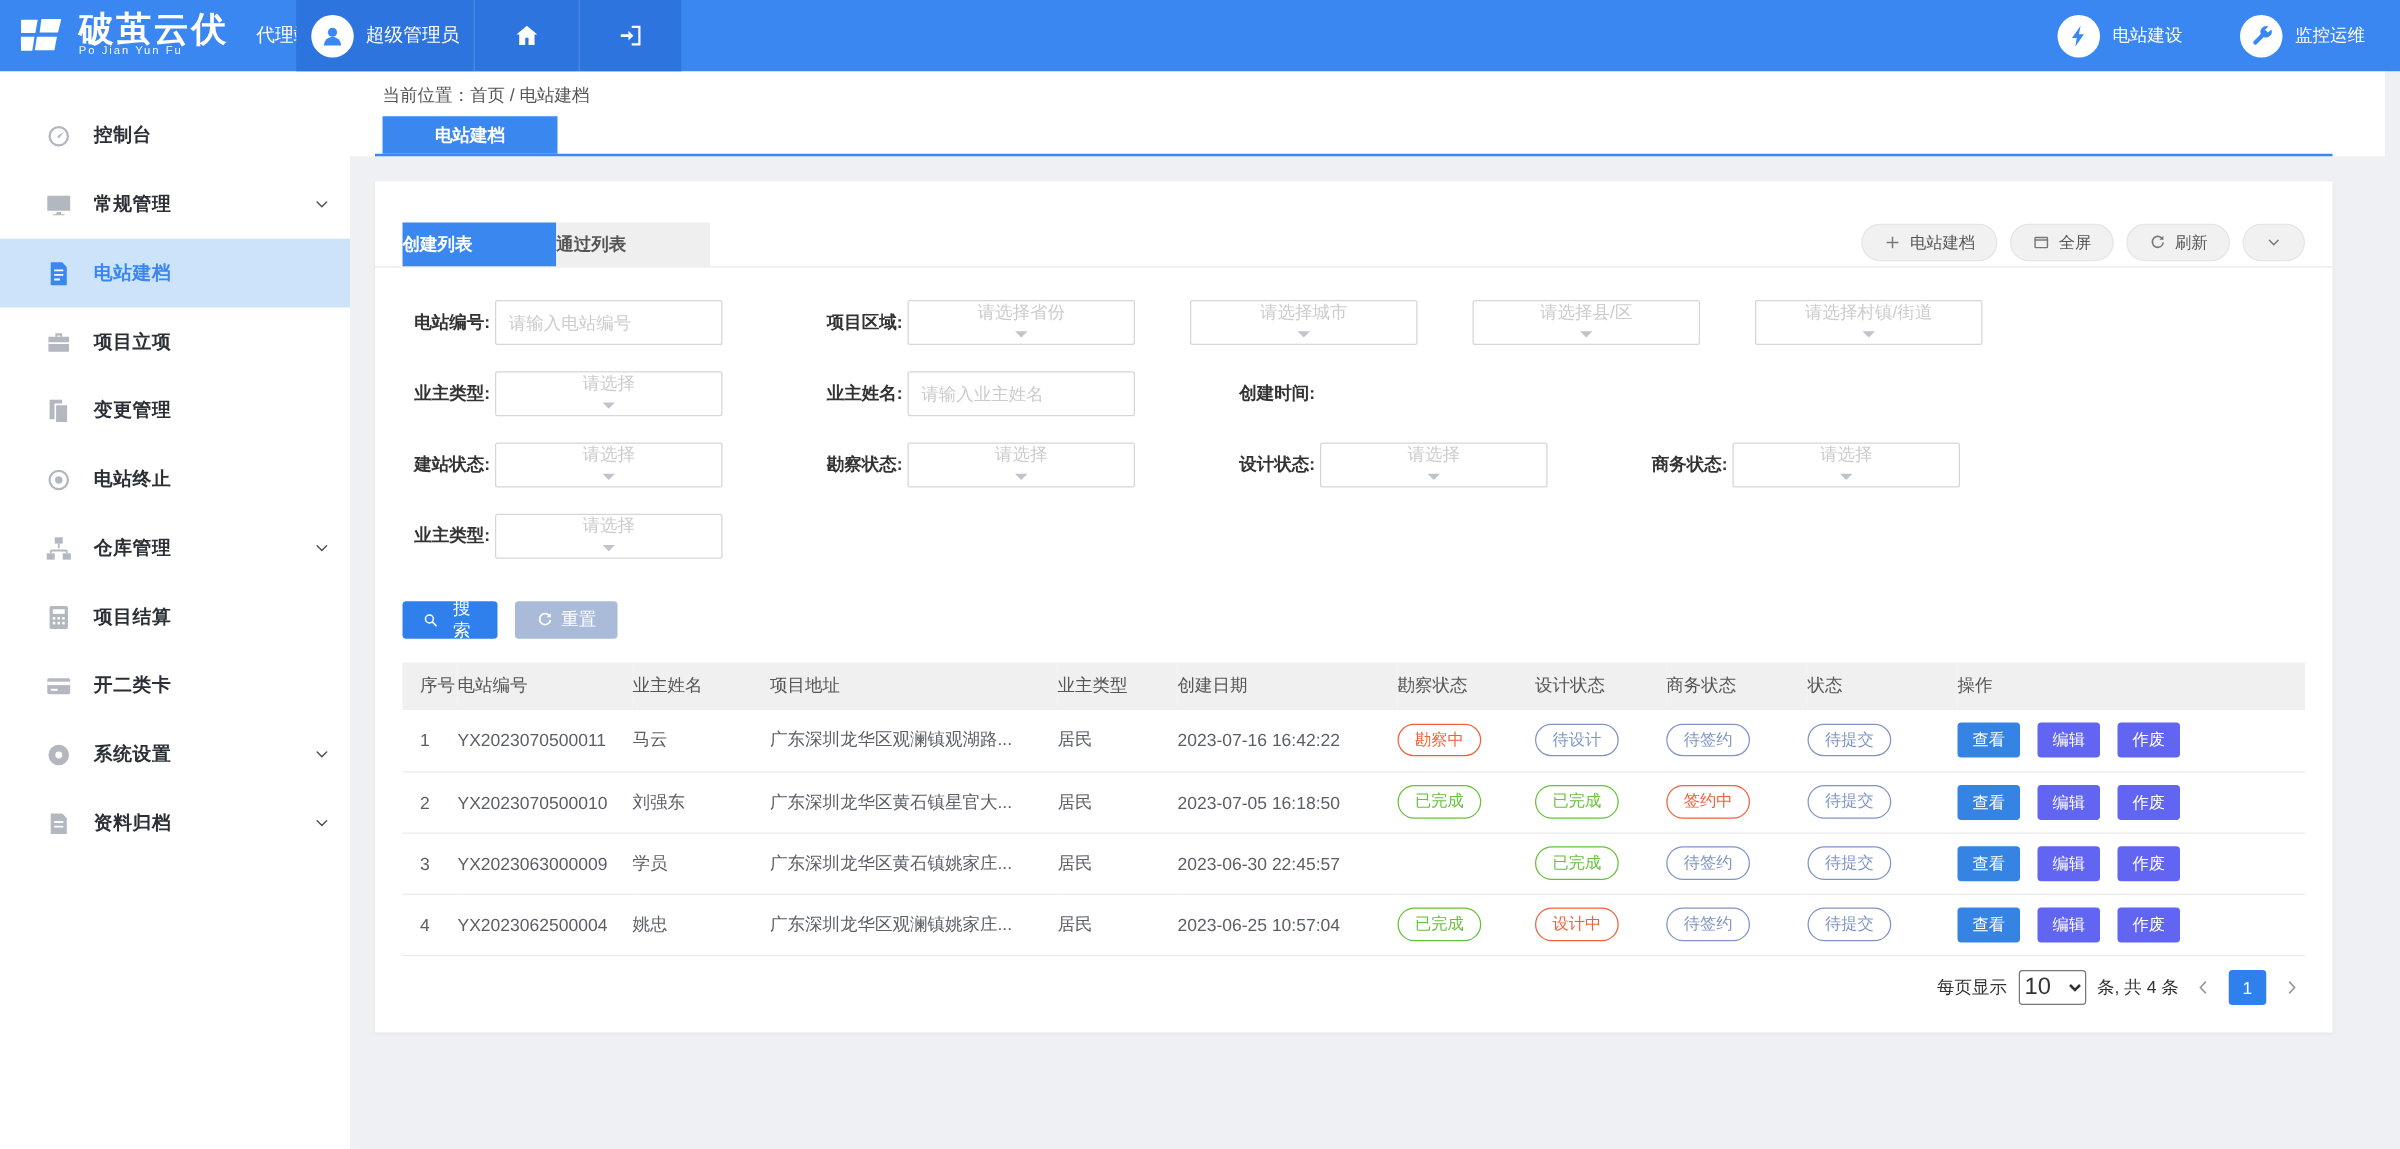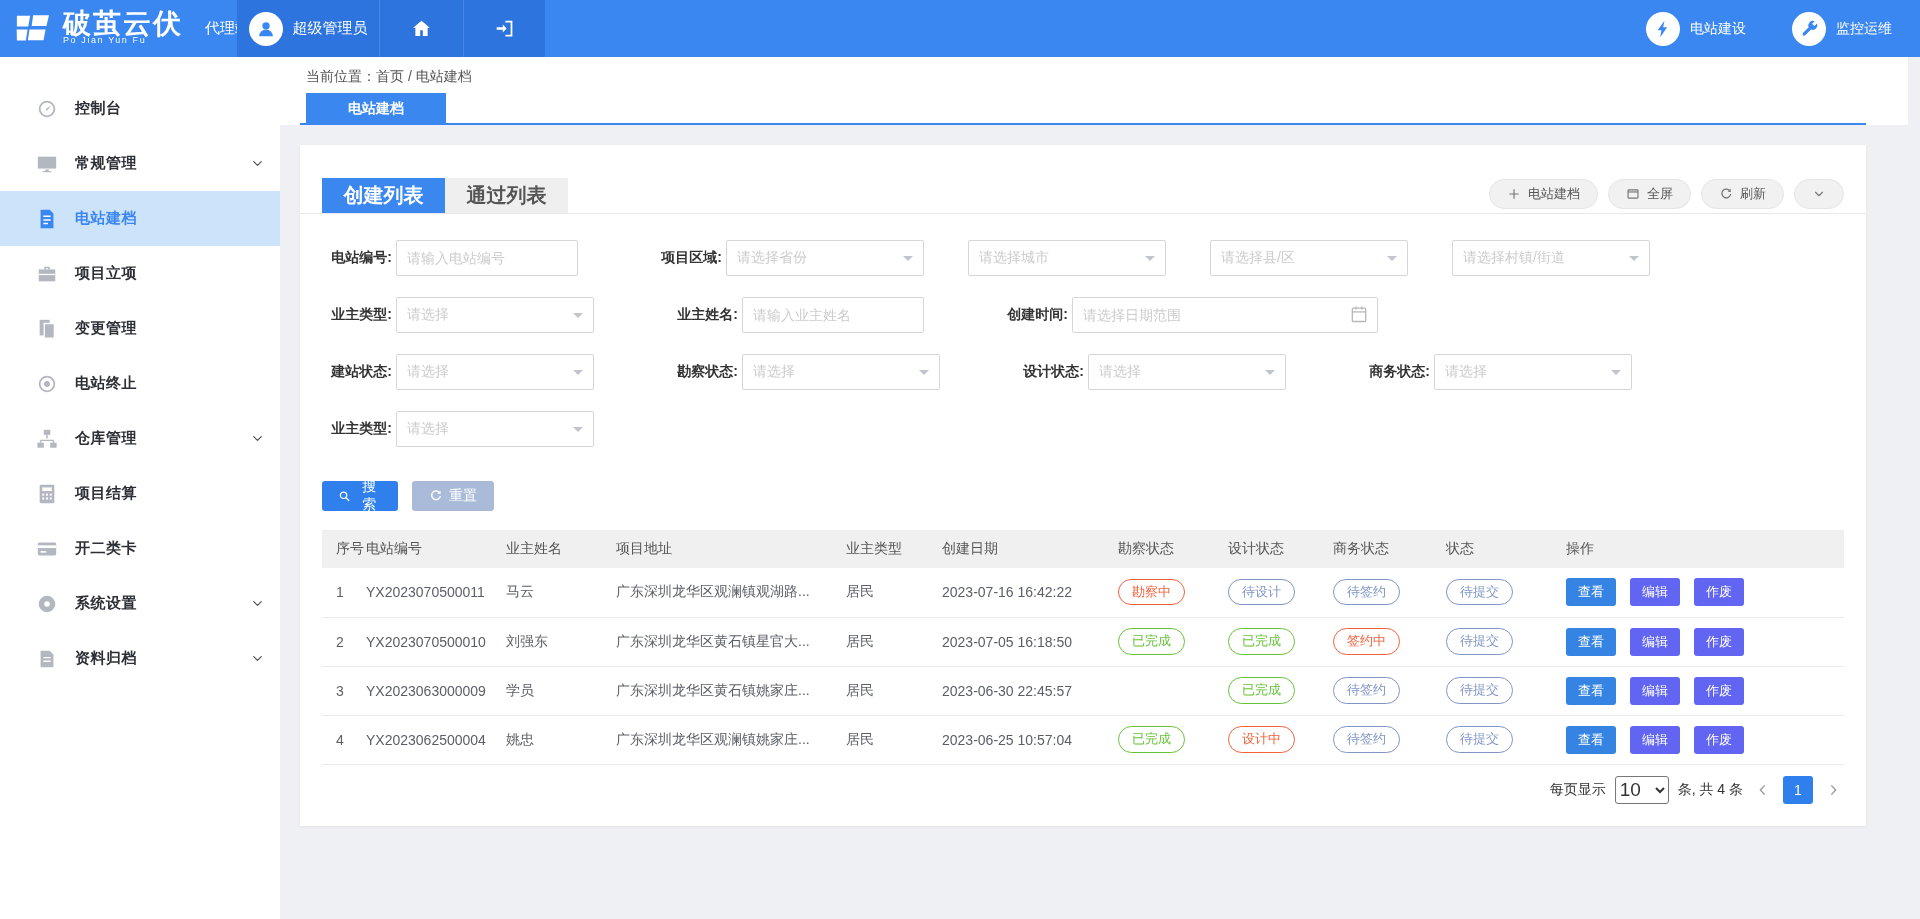--- a/index.html
+++ b/index.html
@@ -41,38 +41,38 @@
   
   .main { position:absolute; top:57px; left:280px; width:1628px; height:862px; background:#eef0f4; }
   .top-strip { background:#fff; padding-top:9px; }
   .breadcrumb { padding-left:26px; font-size:14px; color:#555; line-height:20px; }
   .tab-line { margin:7px 42px 0 20px; border-bottom:2px solid #3a87f0; }
   .page-tab { display:inline-block; margin-left:6px; width:140px; height:30px; line-height:30px; text-align:center; background:#3a87f0; color:#fff; font-size:14px; font-weight:700; }
 
   .panel { margin:20px 42px 0 20px; width:1566px; height:681px; background:#fff; position:relative; box-shadow:0 1px 3px rgba(0,0,0,.05); }
   .panel-top { display:flex; justify-content:space-between; align-items:flex-end; padding:33px 22px 0; border-bottom:1px solid #e9e9e9; }
   .ltabs { display:flex; }
-  .ltab { width:123px; height:35px; line-height:35px; text-align:center; font-size:20px; font-weight:700; cursor:pointer; }
+  .ltab { width:123px; height:35px; line-height:35px; font-size:14px; font-weight:700; cursor:pointer; }
   .ltab.active { background:#3a87f0; color:#fff; }
   .ltab.inactive { background:#efefef; color:#555; }
   .toolbar { display:flex; gap:10px; margin-bottom:4px; }
   .tb-btn { height:30px; border-radius:15px; background:#f1f1f1; border:1px solid #e6e6e6; color:#555; font-size:13px; display:flex; align-items:center; gap:7px; padding:0 17px; cursor:pointer; }
   .tb-btn .tbi { display:flex; color:#777; }
   .tb-btn svg { width:14px; height:14px; }
 
   
   .filters { padding:26px 22px 0; }
   .f-row { display:flex; align-items:center; height:36px; margin-bottom:21px;gap:32px; }
   .f-group { display:flex; align-items:center; }
   .f-group + .f-group { margin-left:42px; }
   .f-extra { margin-left:12px; }
   .f-label { width:70px; text-align:right; font-size:14px; color:#333; font-weight:700; margin-right:4px; white-space:nowrap; flex:0 0 auto; }
   .f-input { width:182px; height:36px; border:1px solid #d6d6d6; border-radius:2px; padding:0 10px; font-size:14px; color:#333; outline:none; background:#fff; }
   .f-input::placeholder { color:#ccc; }
-  .f-select { width:198px; height:36px; border:1px solid #d6d6d6; border-radius:2px; display:flex; align-items:center; justify-content:space-between; padding:0 10px; cursor:pointer; background:#fff; }
+  .f-select { width:182px; height:36px; border:1px solid #d6d6d6; border-radius:2px; display:flex; align-items:center; justify-content:space-between; padding:0 10px; cursor:pointer; background:#fff;flex-direction:column; }
   .f-select .ph { font-size:14px; color:#ccc; white-space:nowrap; }
   .f-select .caret { width:0; height:0; border:5px solid transparent; border-top-color:#c0c4cc; margin-top:6px; }
   .f-date { position:relative; width:306px; height:36px; }
   .f-date .f-input { width:306px; padding-right:34px; }
   .f-date .cal { position:absolute; right:9px; top:7px; display:flex; }
   .f-date .cal svg { width:20px; height:20px; }
 
   .f-actions { padding:13px 22px 0; display:flex; gap:14px; }
   .btn { height:30px; border:none; border-radius:3px; font-size:14px; color:#fff; display:flex; align-items:center; justify-content:center; gap:6px; cursor:pointer; padding:0 16px; font-family:inherit; }
   .btn svg { width:14px; height:14px; }
@@ -388,27 +388,20 @@
               <span class="ph">请选择</span>
               <span class="caret"></span>
             </div>
           </div>
           <div class="f-group">
             <span class="f-label">业主姓名:</span>
             <input class="f-input" placeholder="请输入业主姓名" style="">
           </div>
           <div class="f-group">
             <span class="f-label">创建时间:</span>
-            <div class="f-date"><input class="f-input" placeholder="请选择日期范围" style=""><span class="cal">
-                <svg viewBox="0 0 24 24" fill="none">
-                  <rect x="4" y="5" width="16" height="16" rx="1" stroke="#b8b8b8" stroke-width="1.6"></rect>
-                  <path d="M4 9.5h16" stroke="#b8b8b8" stroke-width="1.6"></path>
-                  <path d="M8.5 3v4M15.5 3v4" stroke="#b8b8b8" stroke-width="1.6"></path>
-                </svg>
-              </span></div>
           </div>
         </div>
         <div class="f-row">
           <div class="f-group">
             <span class="f-label">建站状态:</span>
             <div class="f-select">
               <span class="ph">请选择</span>
               <span class="caret"></span>
             </div>
           </div>

